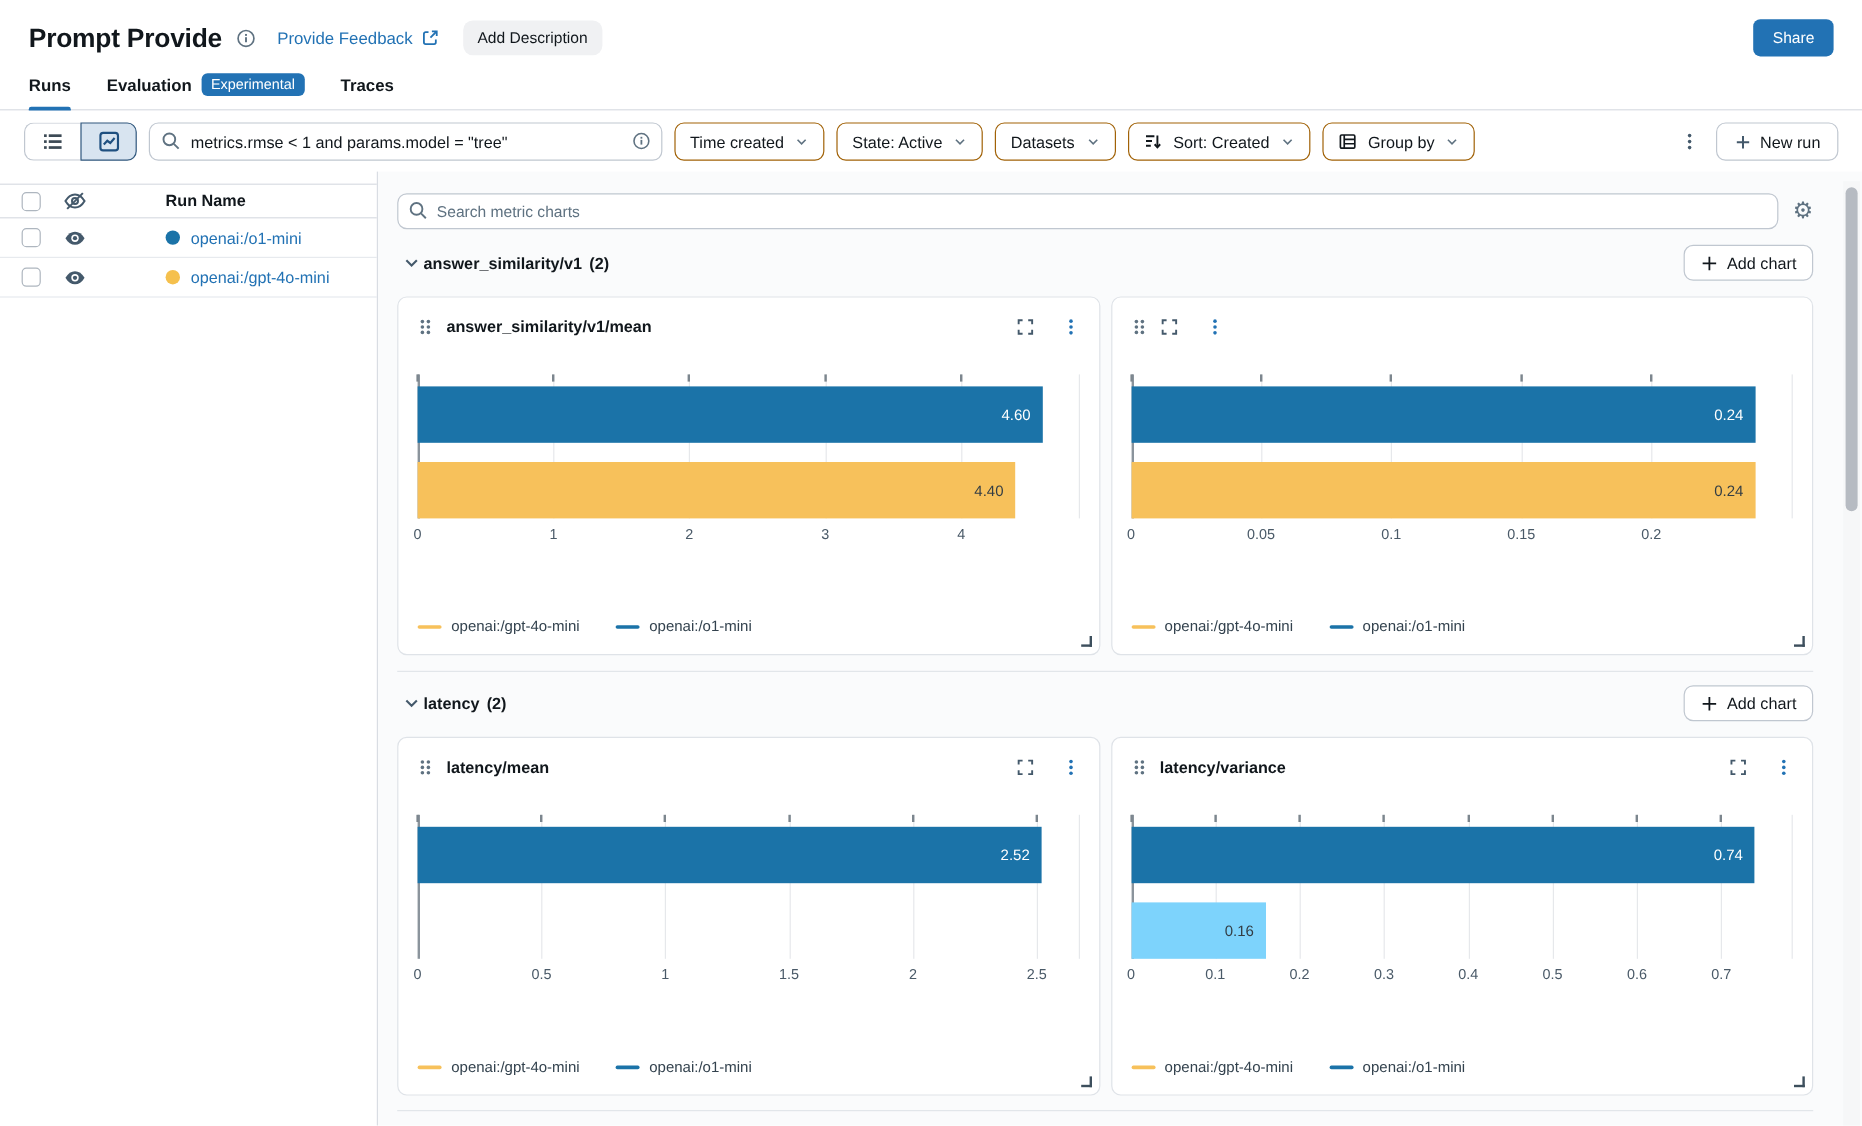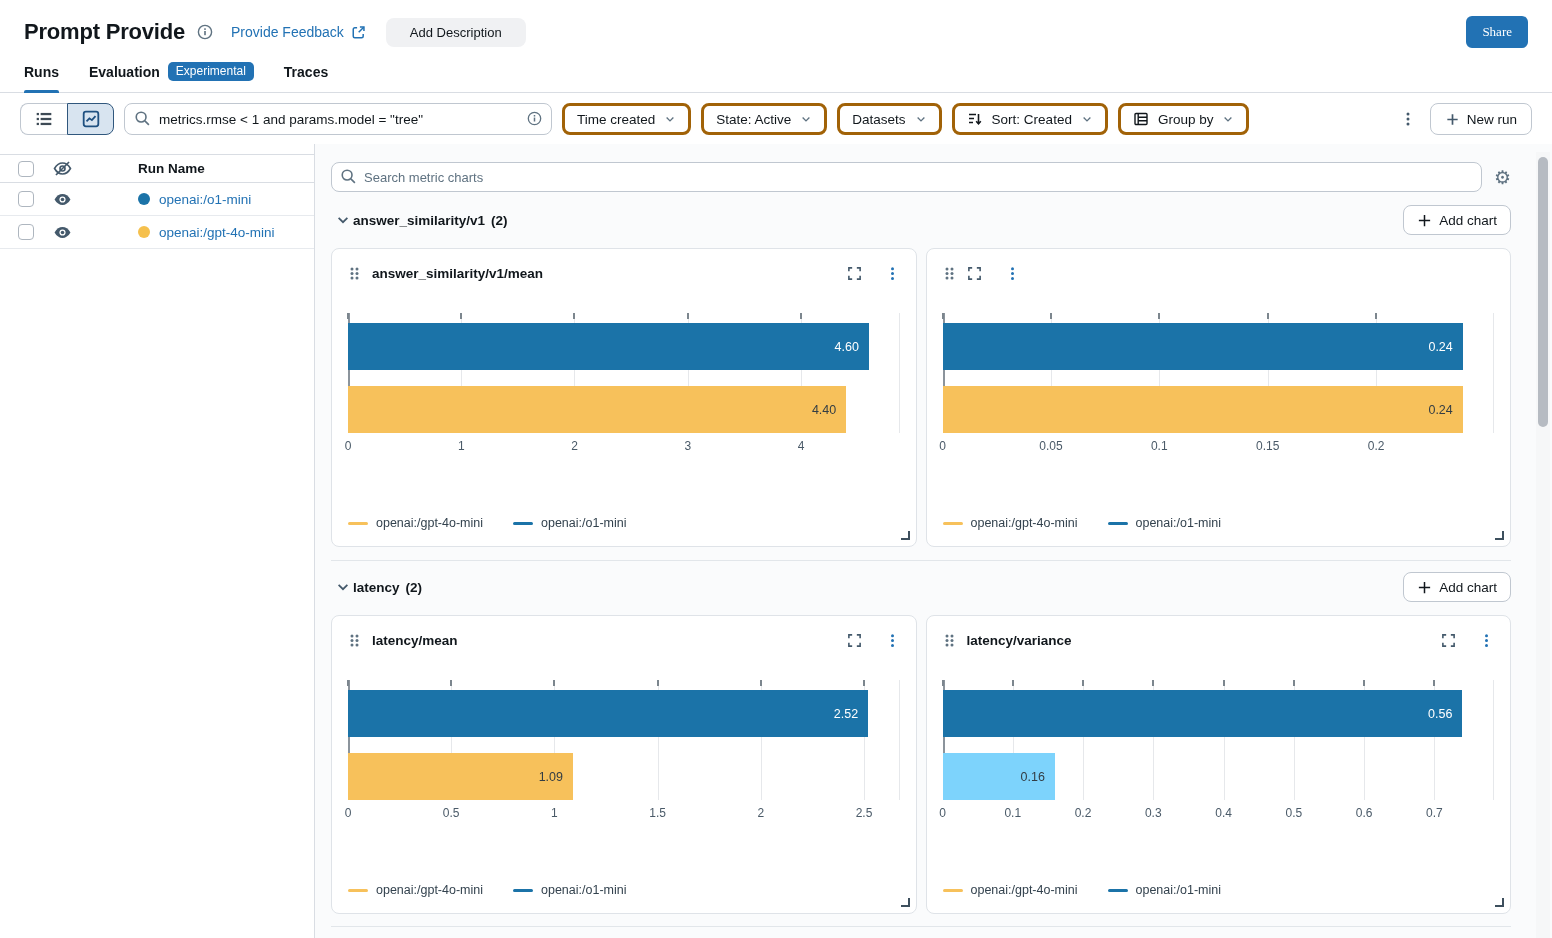--- a/index.html
+++ b/index.html
@@ -5,24 +5,24 @@
   * { margin:0; padding:0; box-sizing:border-box; }
   html,body { width:1552px; height:938px; overflow:hidden; background:#fff;
     font-family:"Liberation Sans", sans-serif; color:#11171c; }
 
   
   .page-header { display:flex; align-items:center; gap:12px; padding:16px 24px 8px; }
   .page-title { font-size:22px; font-weight:700; letter-spacing:-0.2px; }
   .info-icon { color:#5f7281; display:inline-flex; }
   .feedback-link { color:#2272B4; font-size:14px; text-decoration:none; display:inline-flex;
     align-items:center; gap:7px; margin-left:6px; cursor:pointer; }
-  .add-desc-btn { background:#f0f1f3; border:none; border-radius:8px; padding:7px 24px;
+  .add-desc-btn { background:#f0f1f3; border:none; border-radius:8px; padding:7px 12px;
     font-size:13px; font-family:inherit; color:#11171c; cursor:pointer; margin-left:8px; }
   .share-btn { margin-left:auto; background:#2272B4; color:#fff; border:none; border-radius:6px;
-    padding:8px 16px; font-size:13px; font-family:Liberation Serif, serif; cursor:pointer; }
+    padding:8px 16px; font-size:13px; font-family:Liberation Sans, sans-serif; cursor:pointer; }
 
   
   .tabs { display:flex; gap:30px; padding:0 24px; border-bottom:1px solid #d9dde3; }
   .tab { position:relative; display:flex; align-items:center; gap:8px; padding:6px 0 11px;
     font-size:14px; font-weight:600; cursor:pointer; }
   .tab.active::after { content:""; position:absolute; left:0; right:0; bottom:-1px; height:3px;
     background:#2272B4; border-radius:2px 2px 0 0; }
   .badge { background:#2272B4; color:#fff; font-size:12px; font-weight:400;
     padding:2px 8px 3px; border-radius:5px; }
 
@@ -32,21 +32,21 @@
   .seg-btn { width:47px; height:32px; background:#fff; border:1px solid #c0c7d0;
     display:flex; align-items:center; justify-content:center; cursor:pointer; color:#3d4a55; }
   .seg-btn:first-child { border-radius:8px 0 0 8px; border-right-width:0; }
   .seg-btn:last-child { border-radius:0 8px 8px 0; }
   .seg-btn.selected { background:#d8e4f0; border:1px solid #30577d; color:#1f5080; }
   .search-wrap { position:relative; width:428px; }
   .search-wrap input { width:100%; height:32px; border:1px solid #c0c7d0; border-radius:8px;
     padding:0 34px 0 34px; font-size:13.5px; font-family:inherit; color:#11171c; outline:none; }
   .search-wrap .lens { position:absolute; left:10px; top:7px; color:#5f7281; }
   .search-wrap .inf  { position:absolute; right:10px; top:8px; color:#5f7281; }
-  .drop-btn { height:32px; background:#fff; border:3px solid #a16207; border-radius:8px;
+  .drop-btn { height:32px; background:#fff; border:1px solid #a16207; border-radius:8px;
     display:inline-flex; align-items:center; gap:9px; padding:0 12px; font-size:13.5px;
     font-family:inherit; color:#11171c; cursor:pointer; }
   .drop-btn .chev { color:#5f7281; }
   .toolbar-spacer { flex:1; }
   .overflow-btn { border:none; background:none; color:#44596b; cursor:pointer; padding:4px; }
   .new-run-btn { height:32px; background:#fff; border:1px solid #c0c7d0; border-radius:8px;
     display:inline-flex; align-items:center; gap:7px; padding:0 14px; font-size:13.5px;
     font-family:inherit; color:#11171c; cursor:pointer; }
 
   
@@ -535,23 +535,20 @@
                 <span class="gridline" style="left: 56.1377%;"></span>
                 <span class="tick-stub" style="left: calc(56.1377% - 1px);"></span>
                 <span class="gridline" style="left: 74.8503%;"></span>
                 <span class="tick-stub" style="left: calc(74.8503% - 1px);"></span>
                 <span class="gridline" style="left: 93.5629%;"></span>
                 <span class="tick-stub" style="left: calc(93.5629% - 1px);"></span>
                 <span class="gridline" style="left: calc(100% - 1px);"></span>
                 <span class="bar" style="top: 10px; height: 47px; width: 94.3114%; background: rgb(27, 115, 168);">
                   <span class="bar-label" style="color: rgb(255, 255, 255);">2.52</span>
                 </span>
-                <span class="bar" style="top: 73px; height: 47px; width: 40.7934%; background: rgb(247, 193, 91);">
-                  <span class="bar-label" style="color: rgb(51, 61, 68);">1.09</span>
-                </span>
               </div>
     <div class="ticks-row">
                 <span class="x-tick" style="left: 0%;">0</span>
                 <span class="x-tick" style="left: 18.7126%;">0.5</span>
                 <span class="x-tick" style="left: 37.4251%;">1</span>
                 <span class="x-tick" style="left: 56.1377%;">1.5</span>
                 <span class="x-tick" style="left: 74.8503%;">2</span>
                 <span class="x-tick" style="left: 93.5629%;">2.5</span>
               </div>
     <div class="legend">
@@ -604,21 +601,21 @@
                 <span class="gridline" style="left: 50.9619%;"></span>
                 <span class="tick-stub" style="left: calc(50.9619% - 1px);"></span>
                 <span class="gridline" style="left: 63.7024%;"></span>
                 <span class="tick-stub" style="left: calc(63.7024% - 1px);"></span>
                 <span class="gridline" style="left: 76.4429%;"></span>
                 <span class="tick-stub" style="left: calc(76.4429% - 1px);"></span>
                 <span class="gridline" style="left: 89.1833%;"></span>
                 <span class="tick-stub" style="left: calc(89.1833% - 1px);"></span>
                 <span class="gridline" style="left: calc(100% - 1px);"></span>
                 <span class="bar" style="top: 10px; height: 47px; width: 94.2795%; background: rgb(27, 115, 168);">
-                  <span class="bar-label" style="color: rgb(255, 255, 255);">0.56</span>
+                  <span class="bar-label" style="color: rgb(255, 255, 255);">0.74</span>
                 </span>
                 <span class="bar" style="top: 73px; height: 47px; width: 20.3848%; background: #7dd3fc;">
                   <span class="bar-label" style="color: rgb(51, 61, 68);">0.16</span>
                 </span>
               </div>
     <div class="ticks-row">
                 <span class="x-tick" style="left: 0%;">0</span>
                 <span class="x-tick" style="left: 12.7405%;">0.1</span>
                 <span class="x-tick" style="left: 25.481%;">0.2</span>
                 <span class="x-tick" style="left: 38.2214%;">0.3</span>

